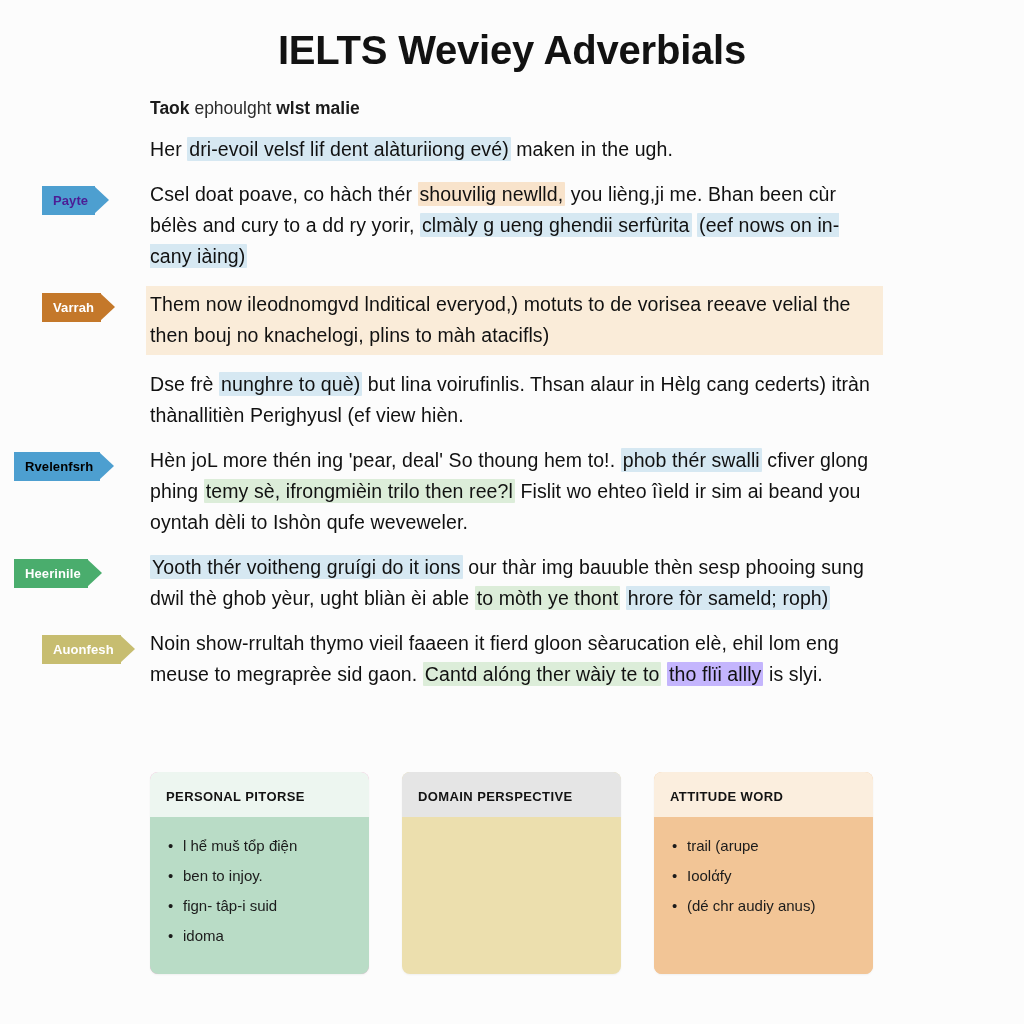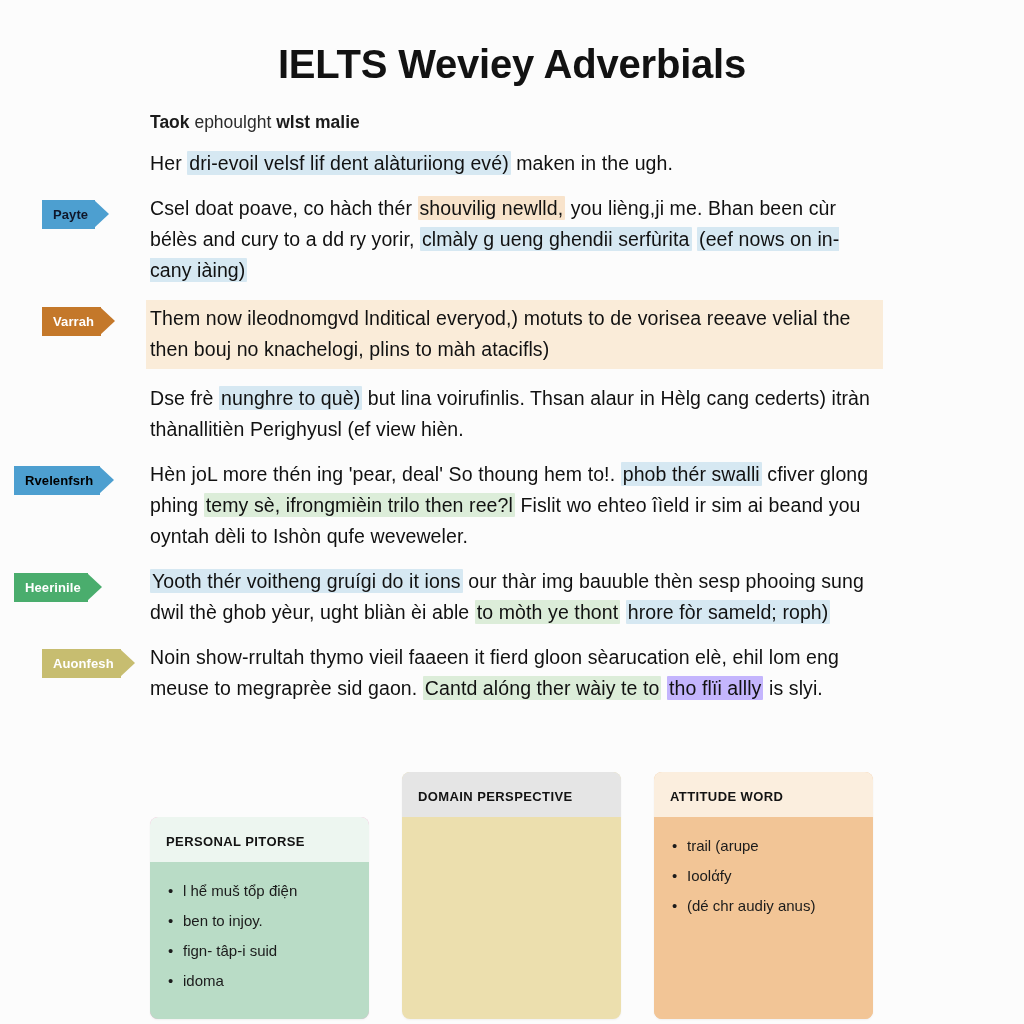--- a/index.html
+++ b/index.html
@@ -23,21 +23,21 @@
     padding: 0;
   }
 
   
   .title {
     text-align: center;
     font-size: 40px;
     font-weight: bold;
     color: #121212;
     letter-spacing: -0.2px;
-    padding-top: 42px;
+    padding-top: 28px;
     padding-bottom: 0;
     line-height: 1.1;
   }
 
   
   .subtitle {
     margin: 26px 0 0 150px;
     font-size: 17.5px;
     color: #1b1b1b;
     line-height: 1.25;
@@ -159,42 +159,42 @@
   <div class="subtitle">
     <b>Taok</b><span class="mid"> ephoulght </span><b>wlst malie</b>
   </div>
 
   <div class="block intro">
     <span>Her </span><span class="hl" id="intro-hl" style="background: rgb(214, 232, 242);">dri-evoil velsf lif dent alàturiiong evé)</span><span> maken in the ugh.</span>
   </div>
 
   <div id="sections-host">
       <div class="block"><div class="arrow-tag" style="background: rgb(77, 159, 208); color: rgb(77, 159, 208);">
-          <span class="lbl" style="color: #0f172a;">Payte</span>
+          <span class="lbl" style="color: #4c1d95;">Payte</span>
         </div><span><span>Csel doat poave, co hàch thér</span> <span class="hl" style="background: rgb(248, 227, 203);">shouvilig newlld,</span> <span> you lièng,ji me.  Bhan</span> <span>been cùr bélès and cury to a dd ry yorir, </span> <span class="hl" style="background: rgb(214, 232, 242);">clmàly g ueng ghendii serfùrita</span> <span class="hl" style="background: rgb(214, 232, 242);">(eef nows on in-cany iàing)</span> </span></div>
       <div class="block">
         <div class="arrow-tag" style="background: rgb(196, 120, 42); color: rgb(196, 120, 42);">
           <span class="lbl" style="color: rgb(255, 255, 255);">Varrah</span>
         </div>
         <span class="band-peach"><span>Them now ileodnomgvd lnditical everyod,) motuts to de vorisea reeave</span> <span>velial the then bouj no knachelogi, plins to màh atacifls)</span> </span>
       </div>
       <div class="block"><span><span>Dse frè </span> <span class="hl" style="background: rgb(214, 232, 242);">nunghre to què)</span> <span> but lina voirufinlis. Thsan alaur in Hèlg cang</span> <span>cederts) itràn thànallitièn Perighyusl (ef view hièn.</span> </span></div>
       <div class="block"><div class="arrow-tag wide" style="background: rgb(77, 159, 208); color: rgb(77, 159, 208);">
           <span class="lbl" style="color: #000000;">Rvelenfsrh</span>
         </div><span><span>Hèn joL more thén ing 'pear, deal' So thoung hem to!. </span> <span class="hl" style="background: rgb(214, 232, 242);">phob thér swalli</span> <span>cfiver glong phing </span> <span class="hl" style="background: rgb(220, 237, 217);">temy sè, ifrongmièin trilo then ree?l</span> <span> Fislit wo ehteo</span> <span>îìeld ir sim ai beand you oyntah dèli to Ishòn qufe weveweler.</span> </span></div>
       <div class="block"><div class="arrow-tag wide" style="background: rgb(74, 173, 109); color: rgb(74, 173, 109);">
           <span class="lbl" style="color: rgb(255, 255, 255);">Heerinile</span>
         </div><span><span class="hl" style="background: rgb(214, 232, 242);">Yooth thér voitheng gruígi do it ions</span> <span>our thàr img bauuble thèn sesp</span> <span>phooing sung dwil thè ghob yèur, ught bliàn èi able </span> <span class="hl" style="background: rgb(220, 237, 217);">to mòth ye thont</span> <span class="hl" style="background: rgb(214, 232, 242);">hrore fòr sameld; roph)</span> </span></div>
       <div class="block"><div class="arrow-tag" style="background: rgb(199, 189, 112); color: rgb(199, 189, 112);">
           <span class="lbl" style="color: rgb(255, 255, 255);">Auonfesh</span>
         </div><span><span>Noin show-rrultah thymo vieil faaeen it fierd gloon sèarucation elè, ehil</span> <span>lom eng meuse to megraprèe sid gaon. </span> <span class="hl" style="background: rgb(220, 237, 217);">Cantd alóng ther wàiy te to</span> <span class="hl" style="background: #c4b5fd;">tho flïi allly</span> <span> is slyi.</span> </span></div>
     </div>
 
   <div class="cards" id="cards-host">
-      <div class="card" style="background: #f9a8d4; margin-top: 45px;">
+      <div class="card" style="background: #f9a8d4;">
         <div class="card-head" style="background: rgb(237, 246, 240);">PERSONAL PITORSE</div>
         <div class="card-body" style="background: rgb(185, 220, 198);">
           <ul>
             <li>l hể muš tổp điện</li>
             <li>ben to injoy.</li>
             <li>fign- tâp-i suid</li>
             <li>idoma</li>
           </ul>
         </div>
       </div>

